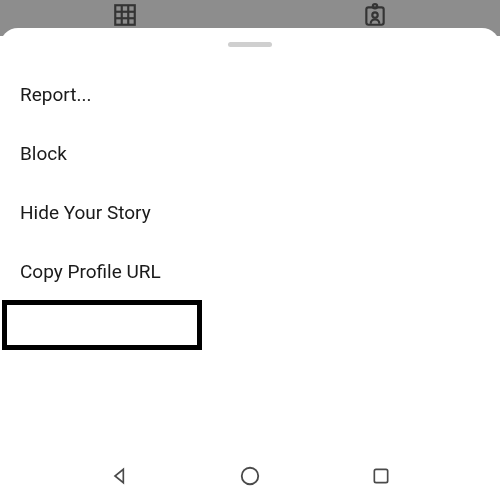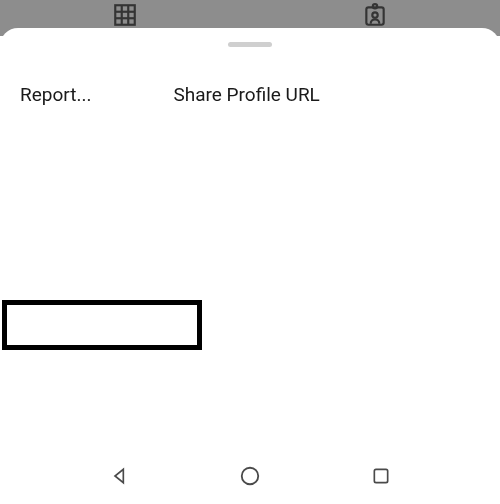--- a/index.html
+++ b/index.html
@@ -40,22 +40,21 @@
     }
     .drag-handle {
       width: 44px;
       height: 5px;
       background: #cfcfcf;
       border-radius: 3px;
       margin: 0 auto 18px auto;
     }
     .menu {
       display: flex;
-      flex-direction: row;
-      gap: 42px;
+      flex-direction: column;
     }
     .menu-item {
       padding: 18px 20px;
       font-size: 19px;
       color: #1a1a1a;
       cursor: pointer;
     }
     .highlight-box {
       position: absolute;
       border: 5px solid #000;
@@ -104,21 +103,27 @@
   </span>
 </div>
 
 <div class="sheet">
   <div class="drag-handle"></div>
   <div class="menu">
     <div class="menu-item">
       <span>Report...</span>
     </div>
     <div class="menu-item">
-      <span>Share Profile URL</span>
+      <span>Block</span>
+    </div>
+    <div class="menu-item">
+      <span>Hide Your Story</span>
+    </div>
+    <div class="menu-item">
+      <span>Copy Profile URL</span>
     </div>
   </div>
 </div>
 
 <div class="highlight-box" style="left:2px; top:300px; width:200px; height:50px;"></div>
 
 <div class="navbar">
   <div class="nav-btn">
     <svg width="20" height="20" viewBox="0 0 24 24" fill="none" stroke="currentColor" stroke-width="2">
       <polygon points="16,4 16,20 6,12"></polygon>

